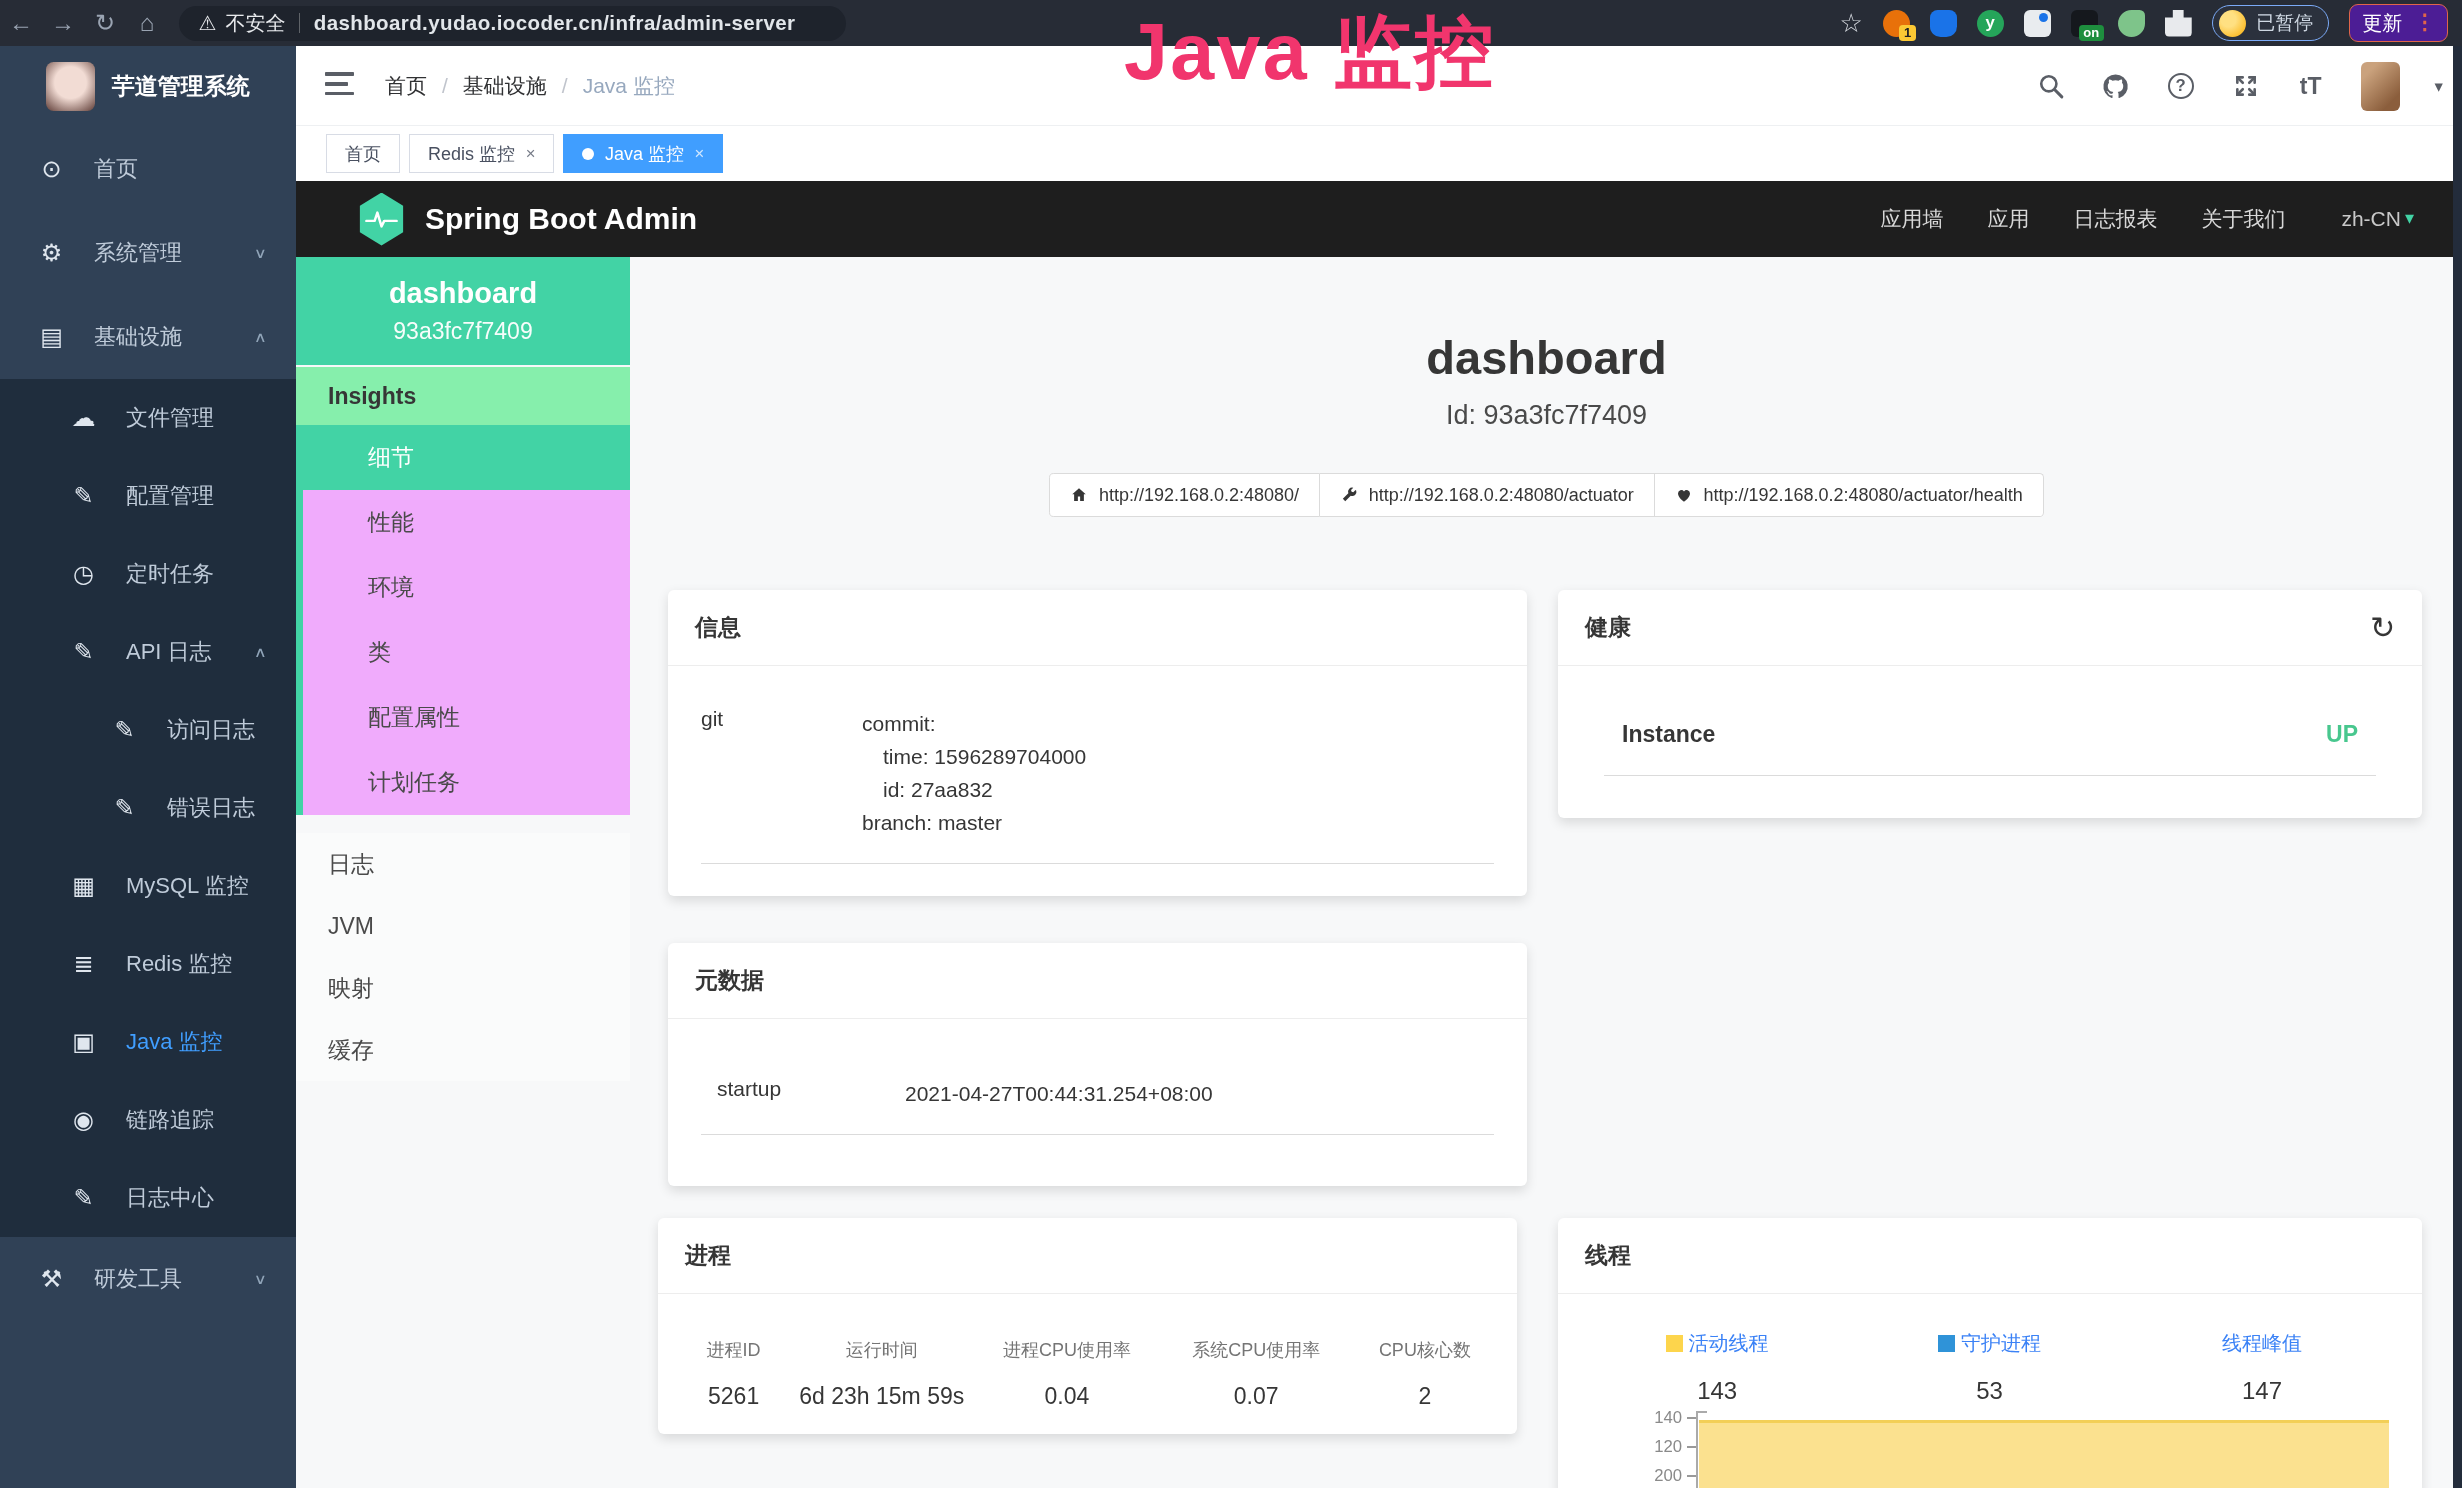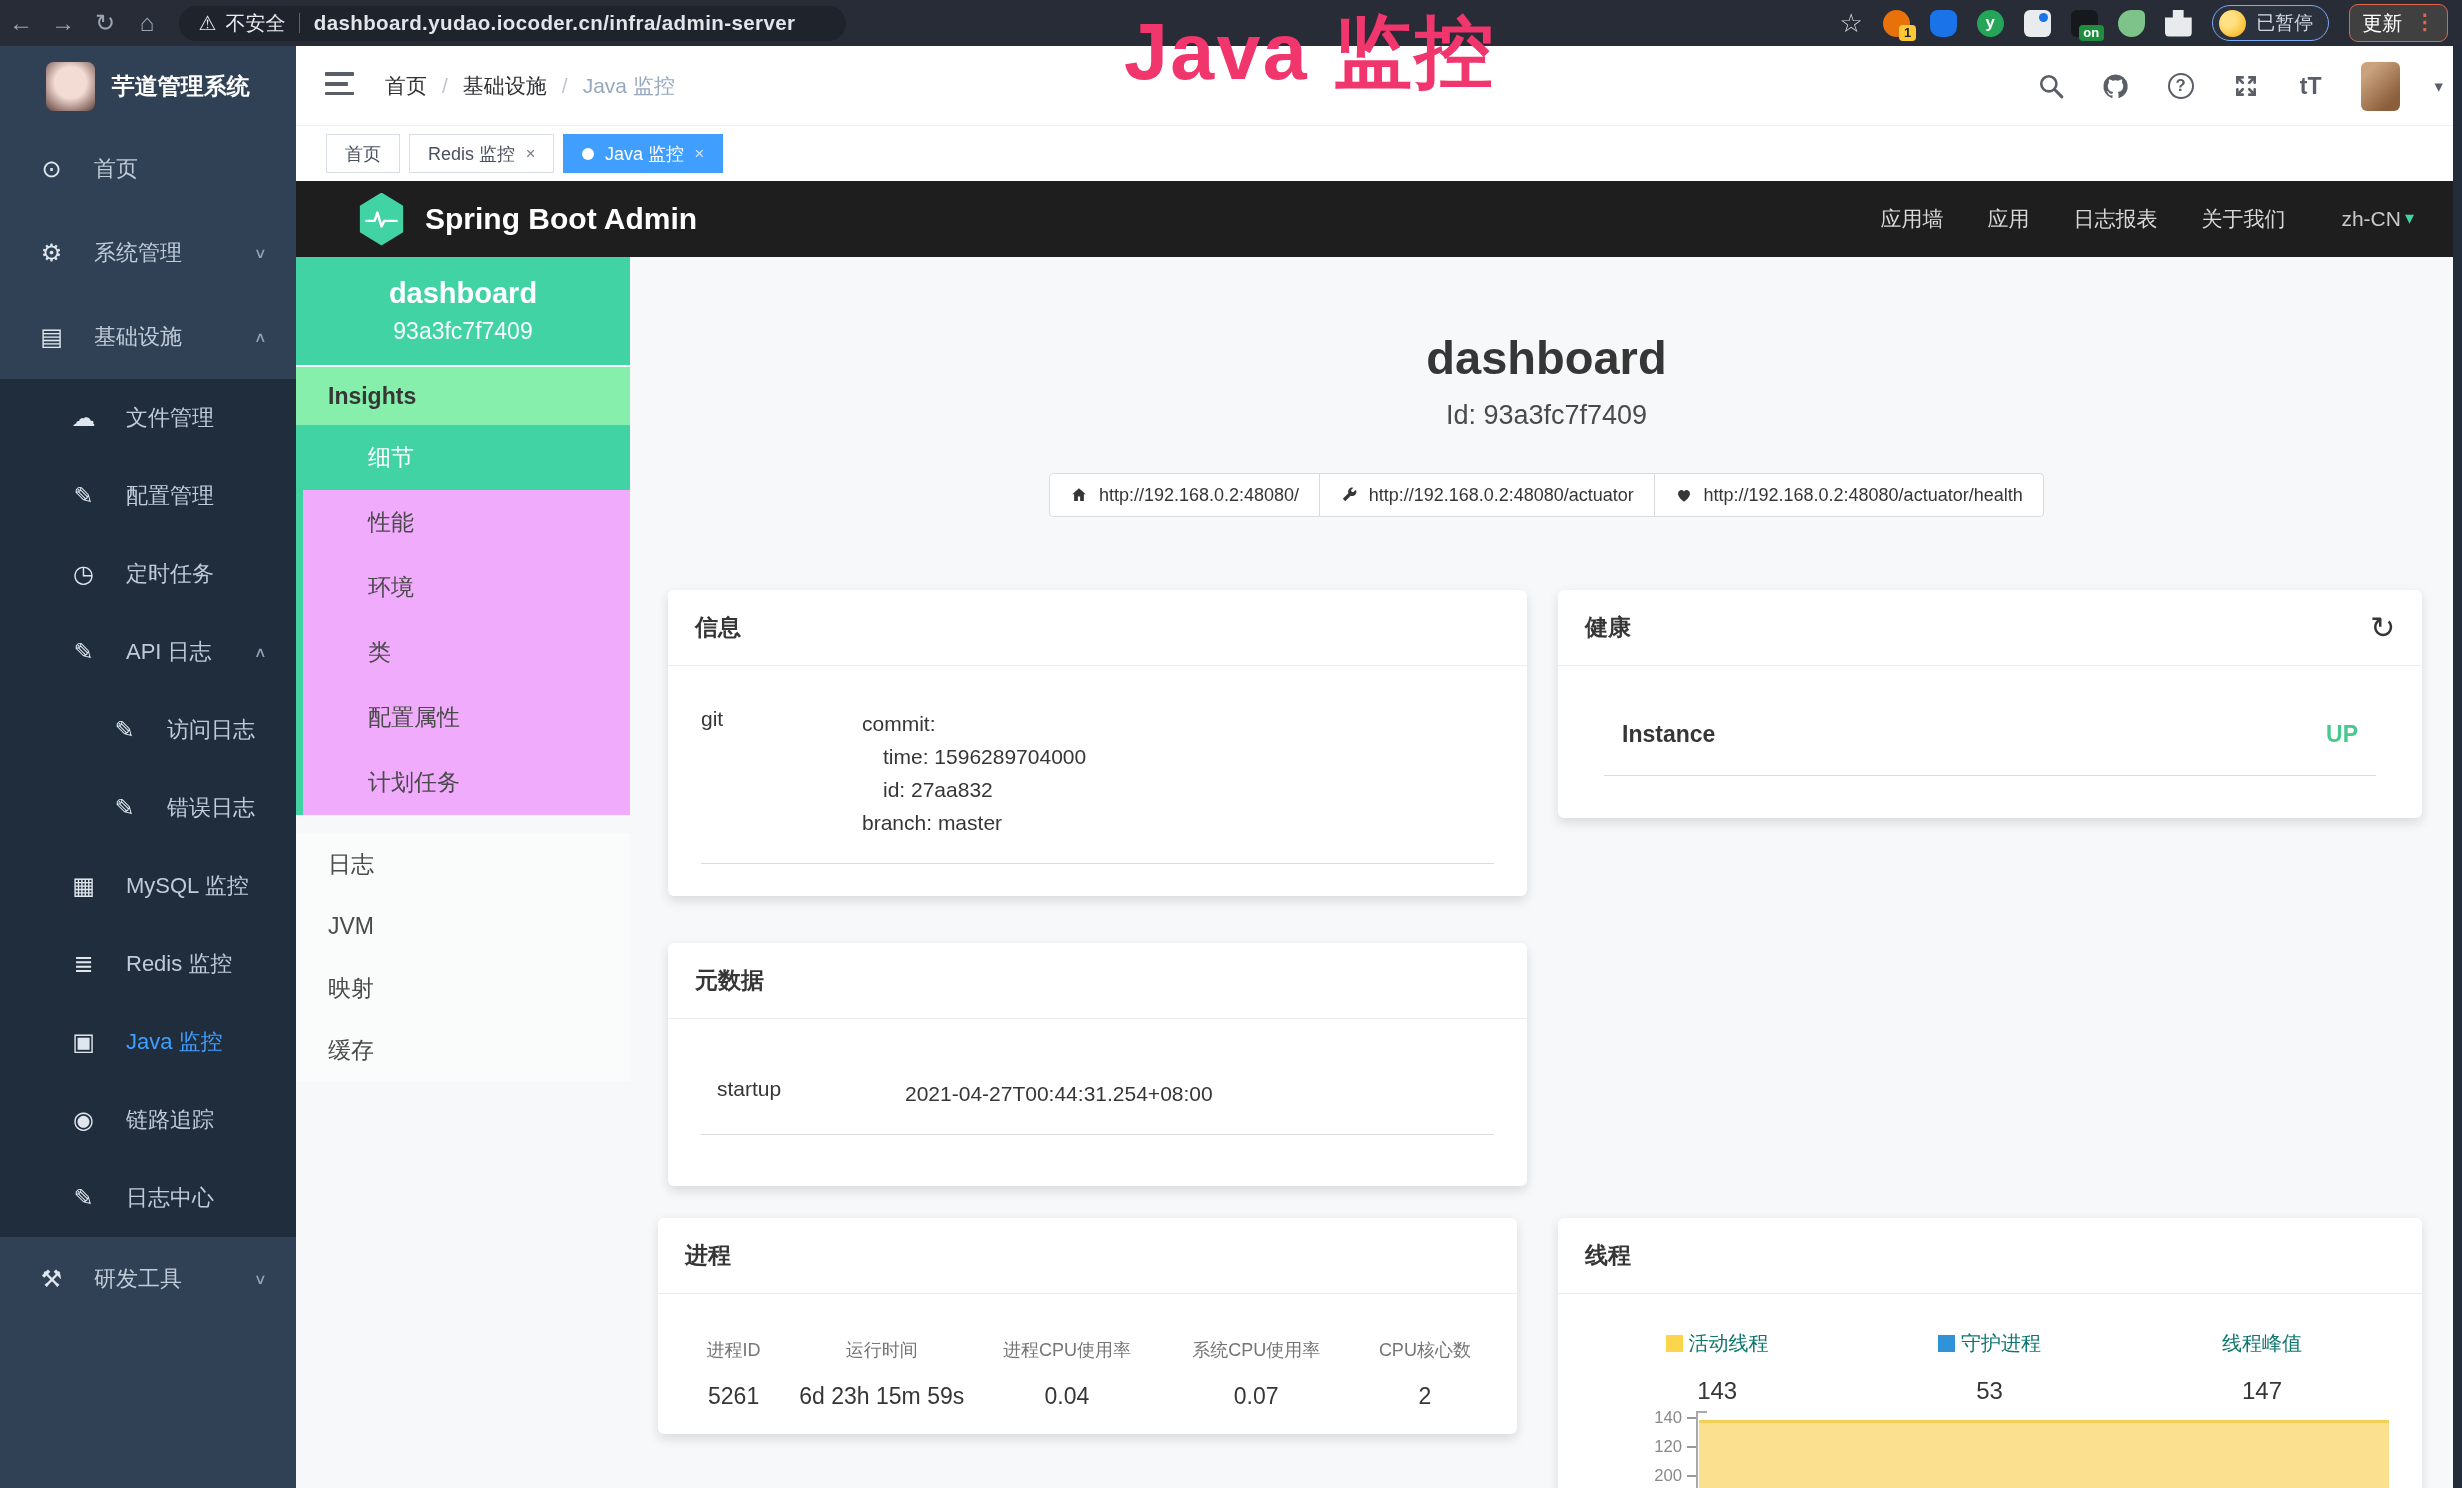--- a/index.html
+++ b/index.html
@@ -23,21 +23,21 @@
   .ext-pin { background:#1a73e8; border-radius:7.6px 7.6px 10.6px 10.6px; }
   .ext-y { background:#25a55a; color:#fff; display:flex; align-items:center; justify-content:center; font-size:16.7px; font-weight:bold; }
   .ext-grid { background:#e9ecef; border-radius:6px; }
   .ext-grid::after { content:""; position:absolute; right:3px; top:3px; width:9px; height:9px; border-radius:50%; background:#1a73e8; }
   .ext-dark { background:#15181d; border-radius:6px; }
   .ext-sprout { background:#7ec48a; border-radius:50% 20% 50% 50%; }
   .ext-puzzle { background:#e8eaed; border-radius:4.6px; clip-path:polygon(0 30%,30% 30%,30% 0,70% 0,70% 30%,100% 30%,100% 100%,0 100%); }
   .paused-pill { display:flex; align-items:center; gap:10.6px; border:1.5px solid #7baaf7; border-radius:21px; padding:3.8px 15px 3.8px 6px; background:#2b313d; cursor:pointer; }
   .emoji-face { width:27px; height:27px; border-radius:50%; background:radial-gradient(circle at 35% 35%, #ffe082 30%, #f9ab00); }
   .paused-txt { color:#cfd8e3; font-size:19px; }
-  .update-pill { display:flex; gap:12px; border:1.5px solid #e0654a; border-radius:9px; padding:4.6px 12px; background:#404040; cursor:pointer; }
+  .update-pill { display:flex; gap:12px; border:1.5px solid #e0654a; border-radius:9px; padding:4.6px 12px; background:#4c1d95; cursor:pointer; }
   .update-txt { color:#fff; font-size:20px; }
   .kebab { color:#e0654a; font-size:21px; font-weight:bold; }
 
   
   .side { position:absolute; top:46px; left:0; width:296px; height:1443px; background:#304156; color:#bfcbd9; z-index:4; }
   .logo-row { height:81px; display:flex; align-items:center; justify-content:center; gap:16.7px; cursor:pointer; }
   .logo-img { width:49px; height:49px; border-radius:7.6px; background:radial-gradient(circle at 50% 42%, #f2dcd4 0 42%, #6b4a44 95%); }
   .logo-title { color:#fff; font-size:23px; font-weight:bold; }
   .menu-item { height:84px; display:flex; align-items:center; padding:0 29px 0 35px; font-size:22px; cursor:pointer; color:#bfcbd9; }
   .mi-glyph { width:33px; margin-right:26px; text-align:center; font-size:24px; color:#dfe6ee; flex:none; }
@@ -129,21 +129,21 @@
   .proc-row { display:flex; padding:44px 18px 0; text-align:center; }
   .proc-col { }
   .proc-col:nth-child(1){ width:14%; } .proc-col:nth-child(2){ width:22%; }
   .proc-col:nth-child(3){ width:23%; } .proc-col:nth-child(4){ width:23%; }
   .proc-col:nth-child(5){ width:18%; }
   .proc-label { font-size:18px; color:#757575; }
   .proc-value { font-size:23px; color:#363636; margin-top:21px; }
 
   .legend-row { display:flex; padding:36px 23px 0; text-align:center; }
   .legend-col { width:33.3%; }
-  .legend-line { display:flex; align-items:center; justify-content:center; gap:6px; font-size:20px; color:#0f766e; }
+  .legend-line { display:flex; align-items:center; justify-content:center; gap:6px; font-size:20px; color:#3b82f6; }
   .sw { width:16.7px; height:16.7px; flex:none; }
   .sw-yellow { background:#fdd54c; } .sw-blue { background:#2f93d8; }
   .legend-value { font-size:24px; color:#363636; margin-top:20px; }
 
   .chart { position:absolute; left:83px; right:33px; top:114px; height:228px; }
   .ytick { position:absolute; width:41px; text-align:right; font-size:16.7px; color:#8a8a8a; }
   .ytick.t0 { top:0; } .ytick.t1 { top:29px; } .ytick.t2 { top:58px; }
   .tickmark { position:absolute; left:46px; width:9px; height:1.5px; background:#999; }
   .tickmark.t0 { top:9px; } .tickmark.t1 { top:38px; } .tickmark.t2 { top:67px; }
   .axis-line { position:absolute; left:55px; top:3px; bottom:0; width:1.5px; background:#aaa; }

